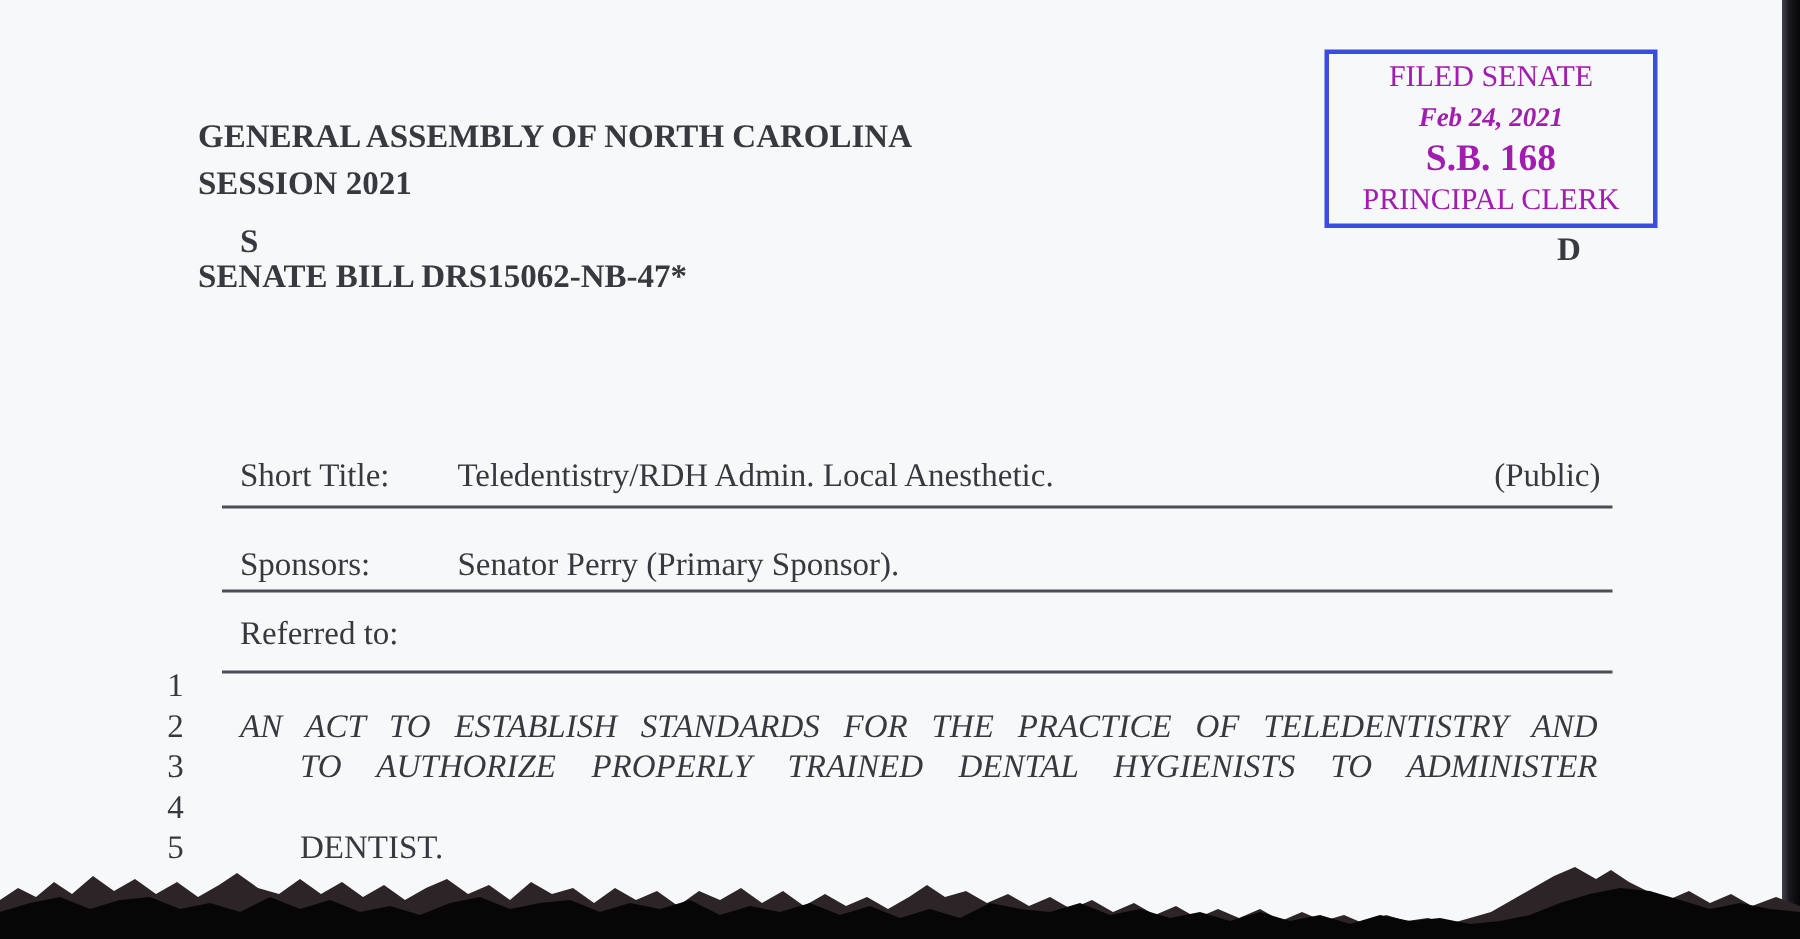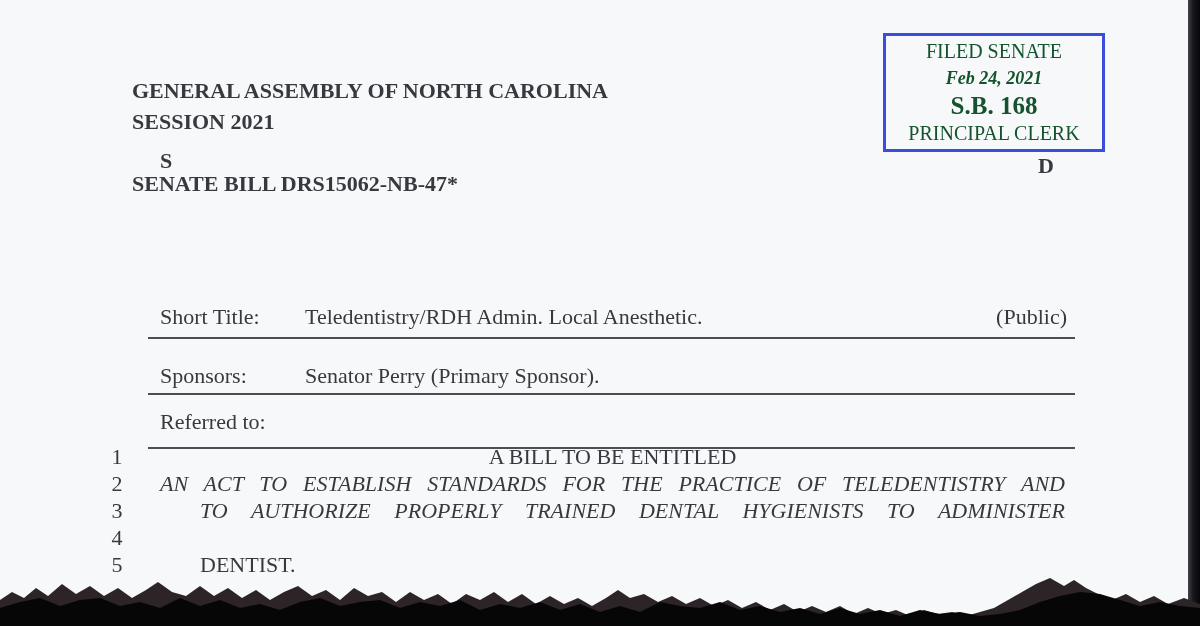--- a/index.html
+++ b/index.html
@@ -13,21 +13,21 @@
     color: #38383f;
   }
 
   
   .stamp {
     position: absolute;
     left: 883px;
     top: 33px;
     width: 216px;
     border: 3px solid #3b4ce0;
-    color: #14532d;
+    color: #a21caf;
     text-align: center;
     padding: 2px 0 3px 0;
     background: transparent;
   }
   .stamp .s-line  { font-size: 20px; line-height: 27px; }
   .stamp .s-date  { font-size: 18px; line-height: 27px; font-weight: bold; font-style: italic; }
   .stamp .s-bill  { font-size: 25px; line-height: 28px; font-weight: bold; }
   .stamp .s-clerk { font-size: 20px; line-height: 26px; }
 
   
@@ -148,21 +148,20 @@
     </div>
     <div class="info-row r3">
       <span class="info-label">Referred to:</span>
       <span class="info-value"></span>
     </div>
   </div>
 
   <div class="bill-body">
     <div class="bline">
       <span class="bline-num">1</span>
-      <span class="bline-text t-center">A BILL TO BE ENTITLED</span>
     </div>
     <div class="bline">
       <span class="bline-num">2</span>
       <span class="bline-text t-justify">AN ACT TO ESTABLISH STANDARDS FOR THE PRACTICE OF TELEDENTISTRY AND</span>
     </div>
     <div class="bline">
       <span class="bline-num">3</span>
       <span class="bline-text t-justify t-indent">TO AUTHORIZE PROPERLY TRAINED DENTAL HYGIENISTS TO ADMINISTER</span>
     </div>
     <div class="bline">

